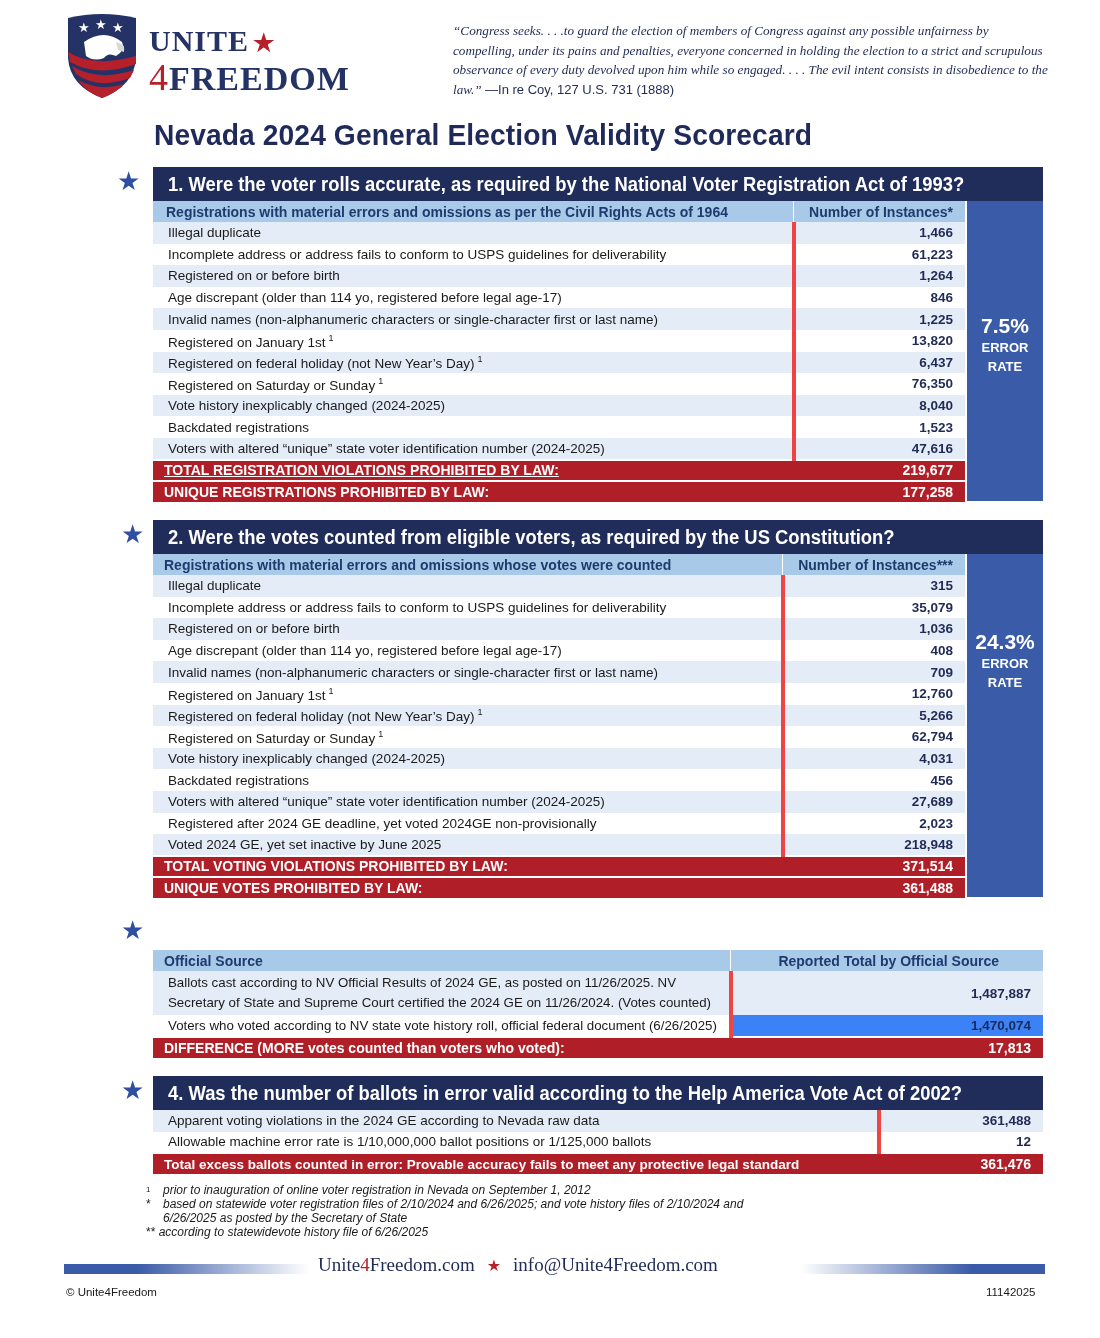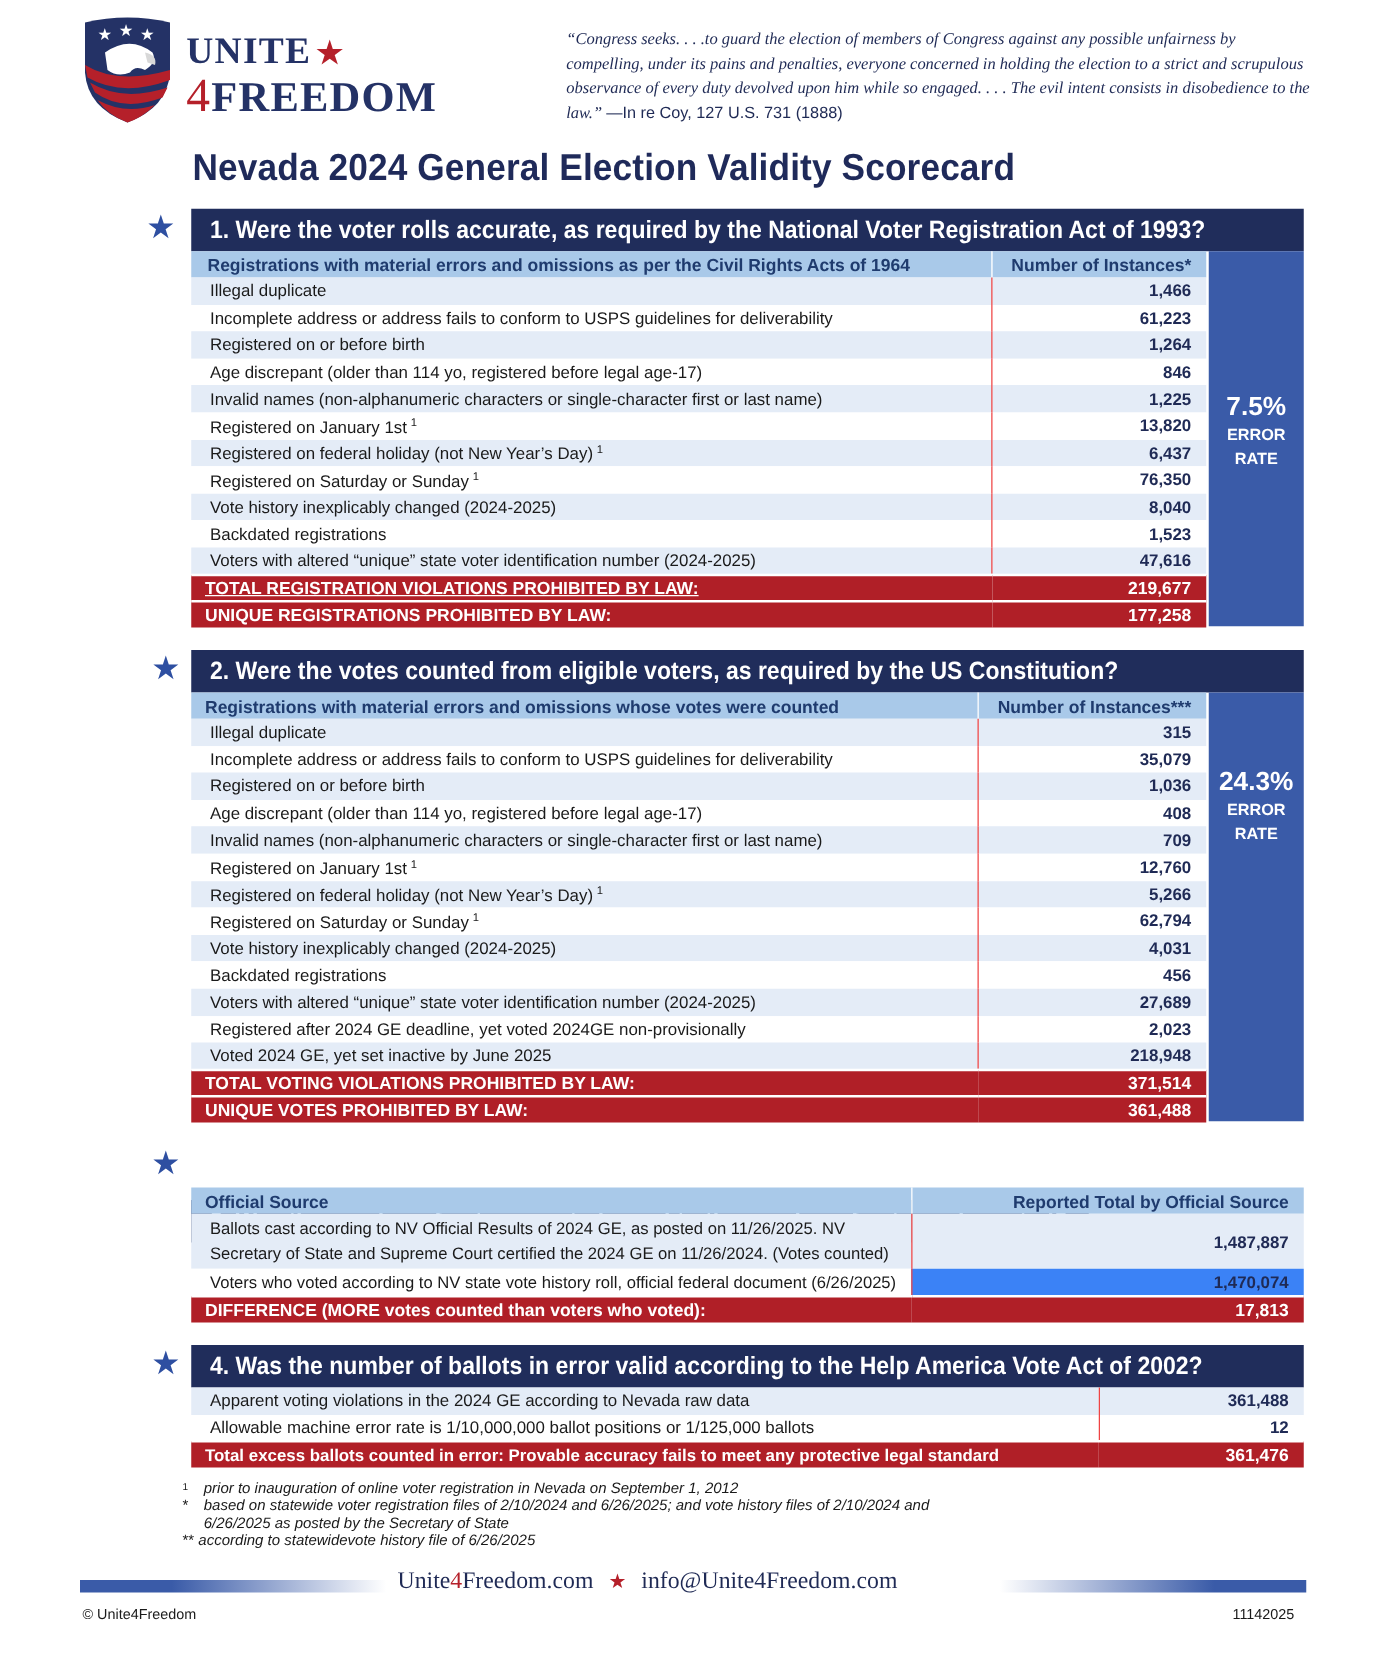--- a/index.html
+++ b/index.html
@@ -21,21 +21,21 @@
 
   .section-star { position: absolute; color: #2e4fa1; font-size: 26px; line-height: 1; }
   .q-header { position: absolute; left: 153px; height: 34px; background: #202d5b; color: #ffffff; font-weight: bold; font-size: 20px; line-height: 34px; padding-left: 15px; white-space: nowrap; overflow: hidden; }
   .q-header span { display: inline-block; transform: scaleX(0.92); transform-origin: left; }
 
   table.sc { position: absolute; border-collapse: collapse; font-size: 13.5px; }
   table.sc td { height: 21.6px; padding: 0 12px 0 15px; white-space: nowrap; }
   table.sc tr.hdr td { background: #a9c9e9; color: #1f3b6e; font-weight: bold; font-size: 14px; height: 21px; }
   table.sc tr.row:nth-child(even) td { background: #e4ecf7; }
   table.sc tr.row:nth-child(odd) td { background: #ffffff; }
-  table.sc td.num { text-align: right; font-weight: bold; color: #1f2a55; border-left: 1px solid #ef4444; }
+  table.sc td.num { text-align: right; font-weight: bold; color: #1f2a55; border-left: 4px solid #ef4444; }
   table.sc tr.hdr td.num { border-left: 1px solid #ffffff; text-align: center; }
   table.sc tr.tot td { background: #b01f27; color: #ffffff; font-weight: bold; font-size: 14px; height: 21px; border-top: 2px solid #ffffff; }
   table.sc tr.tot td.num { color: #ffffff; border-left: none; }
   .sup { font-size: 9px; vertical-align: super; margin-left: 3px; }
 
   .rate-box { position: absolute; background: #3a5ba8; color: #ffffff; text-align: center; font-weight: bold; }
   .rate-pct { font-size: 21px; display: block; }
   .rate-lbl { font-size: 13px; display: block; line-height: 19px; }
 
   .footnotes { position: absolute; left: 146px; top: 1183px; font-size: 12px; font-style: italic; color: #1a1a1a; line-height: 14px; }
@@ -210,33 +210,33 @@
       <tr class="tot">
         <td style="padding-left: 11px;">TOTAL VOTING VIOLATIONS PROHIBITED BY LAW:</td>
         <td class="num">371,514</td>
       </tr>
       <tr class="tot">
         <td style="padding-left: 11px;">UNIQUE VOTES PROHIBITED BY LAW:</td>
         <td class="num">361,488</td>
       </tr>
     </tbody>
 </table>
-<div class="rate-box" style="left:967px; top:554px; width:76px; height:343px; padding-top:60px;">
+<div class="rate-box" style="left:967px; top:554px; width:76px; height:343px; padding-top:76px;">
   <span class="rate-pct">24.3%</span>
   <span class="rate-lbl">ERROR</span>
   <span class="rate-lbl">RATE</span>
 </div>
 
 <div class="section-star" style="left:121px; top:917px;">★</div>
 <div class="q-header" style="top:960px; width:718px;"><span>3. Was the number of votes counted equal to the number of voters who voted?</span></div>
 <table class="sc" style="left:153px; top:950px; width:890px;">
   <tbody>
     <tr class="hdr">
       <td style="padding-left:11px;">Official Source</td>
-      <td class="num" style="width:314px; text-align:right;">Reported Total by Official Source</td>
+      <td class="num" style="width:314px; text-align:center;">Reported Total by Official Source</td>
     </tr>
     <tr class="row">
       <td style="background:#e4ecf7; height:44px; line-height:20px; font-size:13.3px;">
         <div>Ballots cast according to NV Official Results of 2024 GE, as posted on 11/26/2025. NV</div>
         <div>Secretary of State and Supreme Court certified the 2024 GE on 11/26/2024. (Votes counted)</div>
       </td>
       <td class="num" style="background:#e4ecf7;">1,487,887</td>
     </tr>
     <tr class="row">
       <td style="background:#ffffff; font-size:13.3px;">Voters who voted according to NV state vote history roll, official federal document (6/26/2025)</td>

